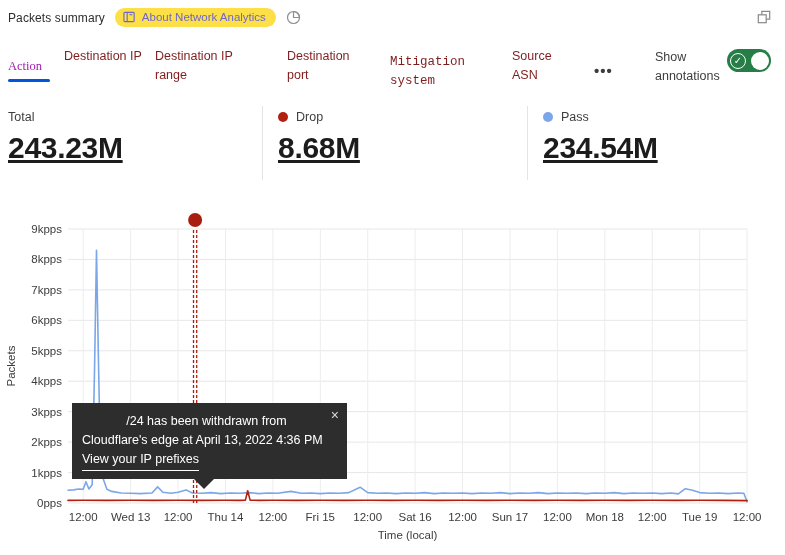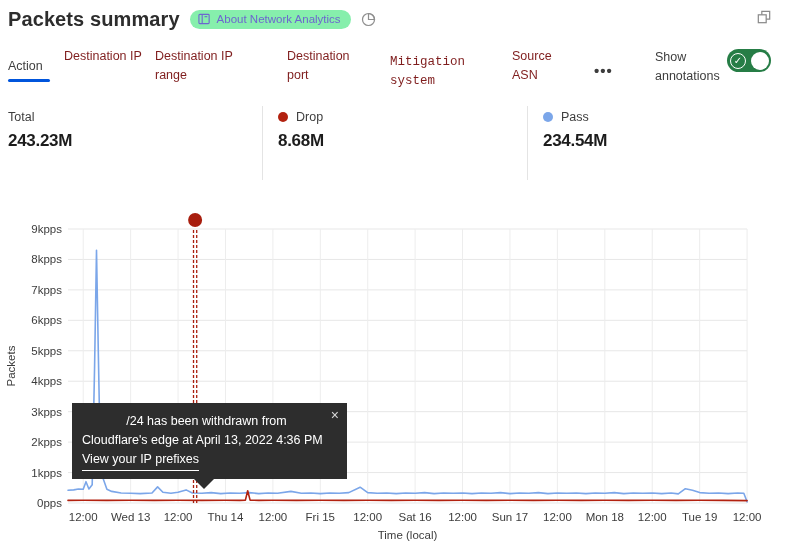--- a/index.html
+++ b/index.html
@@ -2,43 +2,43 @@
 <html><head>
 <meta charset="utf-8">
 <style>
   html,body{margin:0;padding:0;}
   body{
     width:785px;height:555px;background:#fff;position:relative;overflow:hidden;
     font-family:"Liberation Sans",sans-serif;color:#333;
   }
   
   .header{position:absolute;left:8px;top:8px;display:flex;align-items:center;gap:10px;}
-  .title{font-size:20px;font-weight:700;color:#2d2d2d;letter-spacing:.1px;text-align:center;}
-  .badge{display:inline-flex;align-items:center;gap:6px;background:#86efac;color:#6d66cf;
+  .title{font-size:12px;font-weight:400;color:#2d2d2d;letter-spacing:.1px;text-align:center;}
+  .badge{display:inline-flex;align-items:center;gap:6px;background:#fde047;color:#6d66cf;
     font-size:11.5px;padding:3px 10px 4px 8px;border-radius:11px;cursor:pointer;}
   .icon-btn{display:inline-flex;align-items:center;cursor:pointer;}
   .expand-wrap{position:absolute;right:14px;top:10px;}
   
   .tabs{position:absolute;left:0;top:46px;width:785px;height:50px;}
   .tab{position:absolute;font-size:12.5px;line-height:19px;color:#7f1d1d;cursor:pointer;}
   .tab .ul{height:2.5px;background:#0055dc;margin-top:3px;border-radius:2px;width:42px;}
-  .tab.active{color:#404040;}
+  .tab.active{color:#a21caf;font-family:Liberation Serif, serif;}
   .more-dots{position:absolute;font-size:15px;font-weight:700;color:#3d3d3d;letter-spacing:1px;cursor:pointer;}
   .toggle-label{position:absolute;font-size:12.5px;line-height:19px;color:#3d3d3d;margin-left:35px;}
   .toggle{position:absolute;width:44px;height:23px;border-radius:12px;cursor:pointer;}
   .toggle .check{position:absolute;left:3px;top:3.5px;width:16px;height:16px;border:1.4px solid #fff;
     border-radius:50%;box-sizing:border-box;display:flex;align-items:center;justify-content:center;
     color:#fff;font-size:10px;line-height:1;}
   .toggle .knob{position:absolute;right:2.5px;top:2.5px;width:18px;height:18px;background:#fff;border-radius:50%;}
   
   .stats{position:absolute;left:0;top:104px;width:644px;height:78px;}
   .stat{position:absolute;top:6px;}
   .stat-label{display:flex;align-items:center;gap:8px;font-size:12.5px;color:#3e3e3e;}
   .dot{width:10px;height:10px;border-radius:50%;}
-  .stat-value{font-size:17px;font-weight:700;color:#1c1c1c;margin-top:7px;letter-spacing:-.3px;}
+  .stat-value{font-size:30px;font-weight:700;color:#1c1c1c;margin-top:7px;letter-spacing:-.3px;text-decoration:underline;}
   .vdiv{position:absolute;top:2px;width:1px;height:74px;background:#e4e4e4;}
   
   .chart{position:absolute;left:0;top:205px;}
   
   .tooltip{position:absolute;left:72px;top:403px;width:255px;background:#2d2d2d;color:#fff;
     font-size:12.5px;line-height:19px;padding:9px 10px 8px 10px;z-index:5;}
   .tooltip .line1{text-align:center;padding-right:6px;}
   .tooltip .link{display:inline-block;border-bottom:1.5px solid #fff;padding-bottom:1px;cursor:pointer;}
   .tooltip .close{position:absolute;top:3px;right:8px;color:#d8d8d8;font-size:14px;cursor:pointer;}
   .tooltip .arrow{position:absolute;bottom:-10px;left:121px;width:0;height:0;

